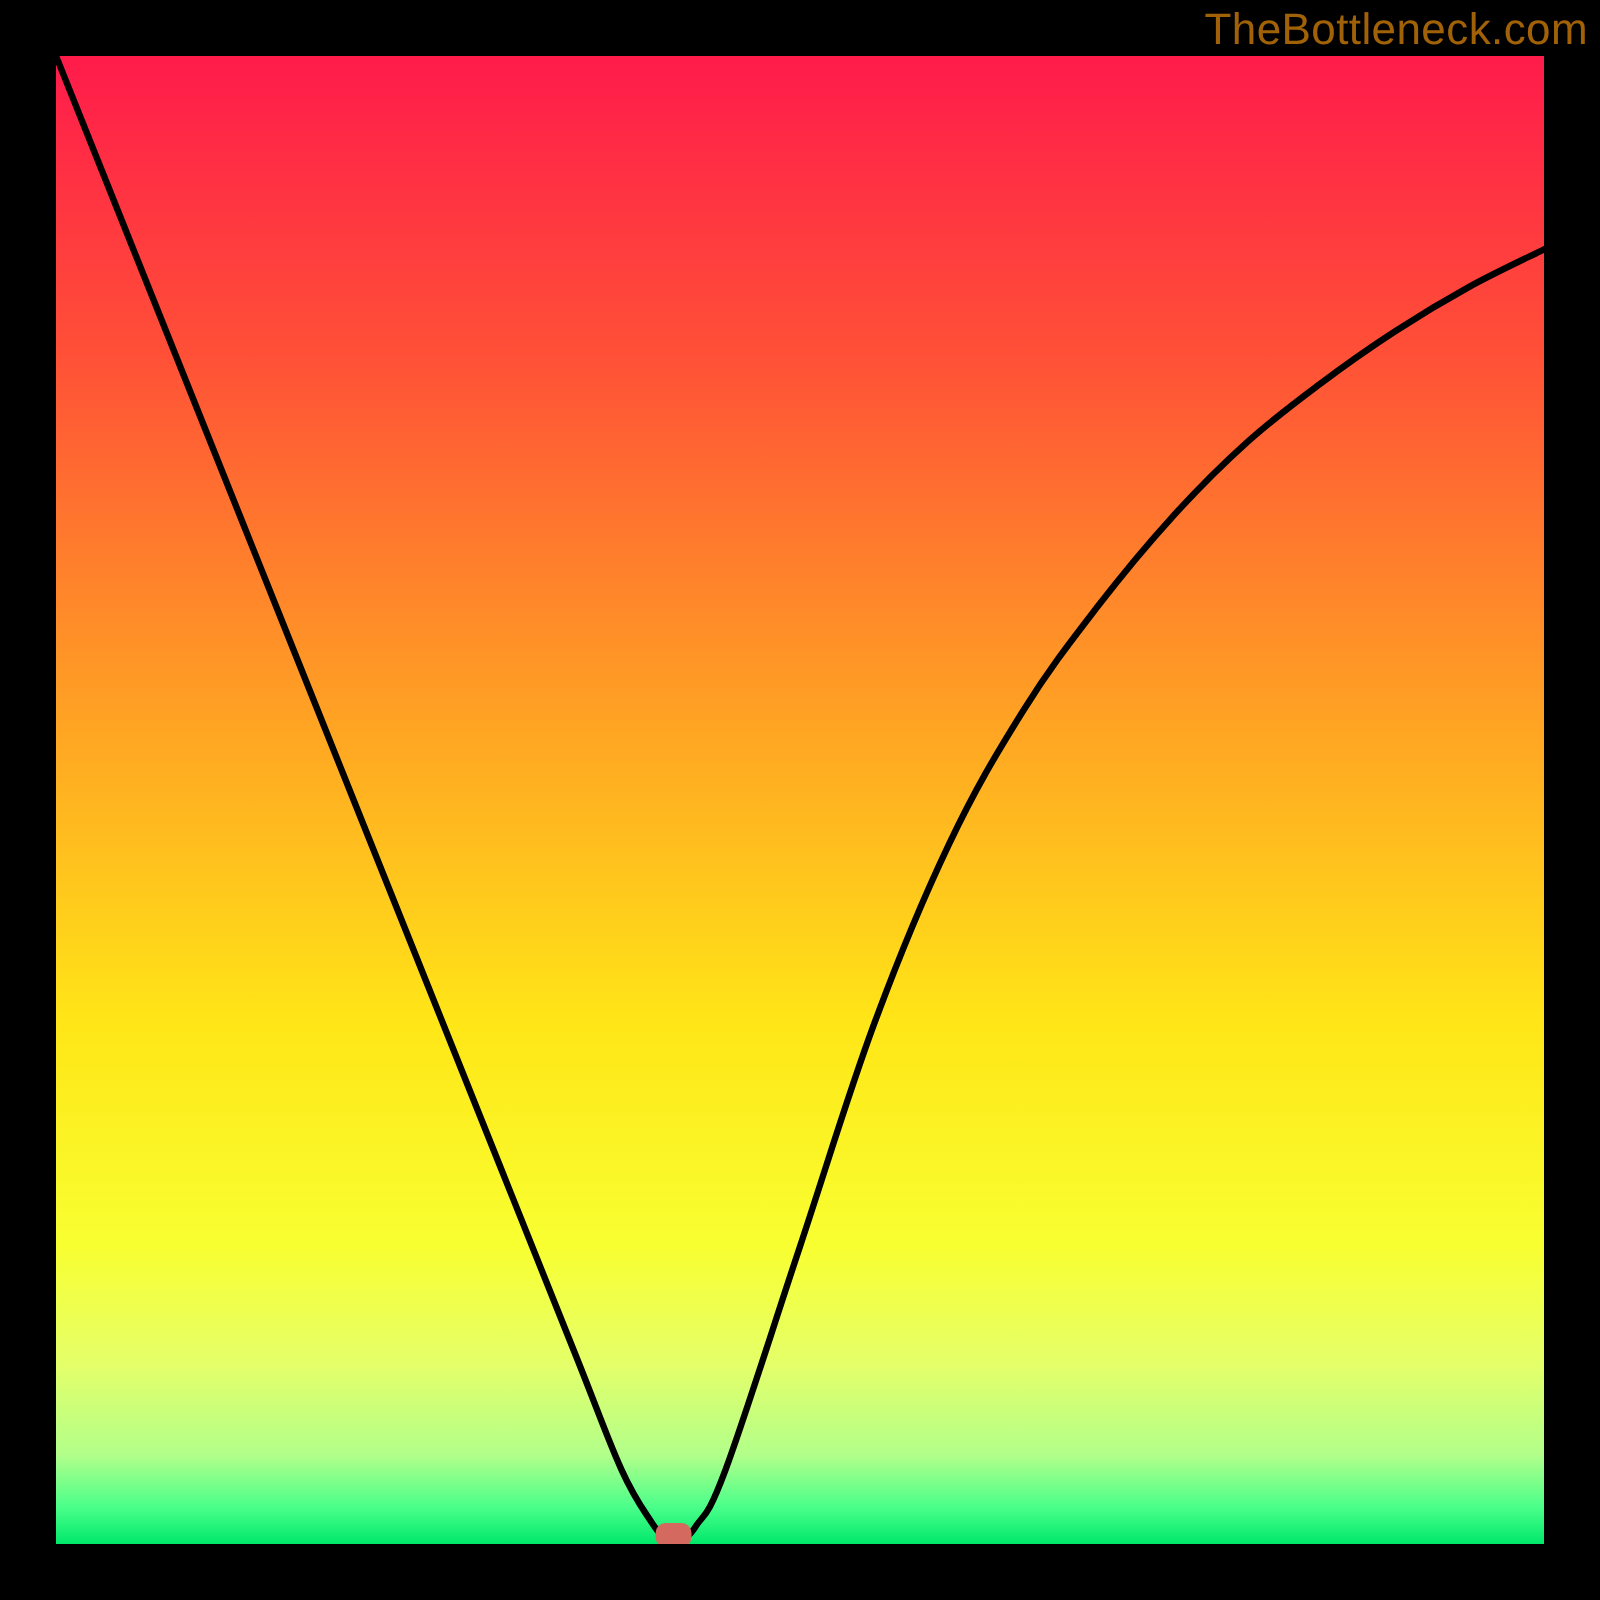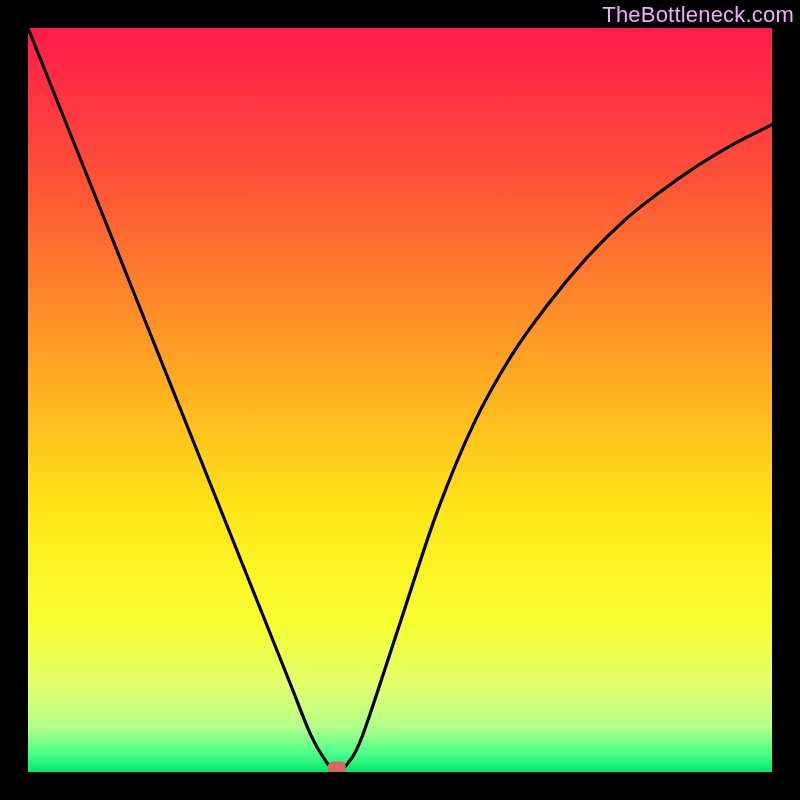--- a/index.html
+++ b/index.html
@@ -24,21 +24,21 @@
     position: absolute;
     left: 0;
     top: 0;
     width: 744px;
     height: 744px;
   }
   .watermark {
     position: absolute;
     top: 2px;
     right: 6px;
-    color: #f0abfc;
+    color: #a16207;
     font-size: 22px;
     font-weight: 500;
     letter-spacing: 0.2px;
     z-index: 20;
   }
   svg { display: block; }
 </style>
 </head>
 <body>
 

